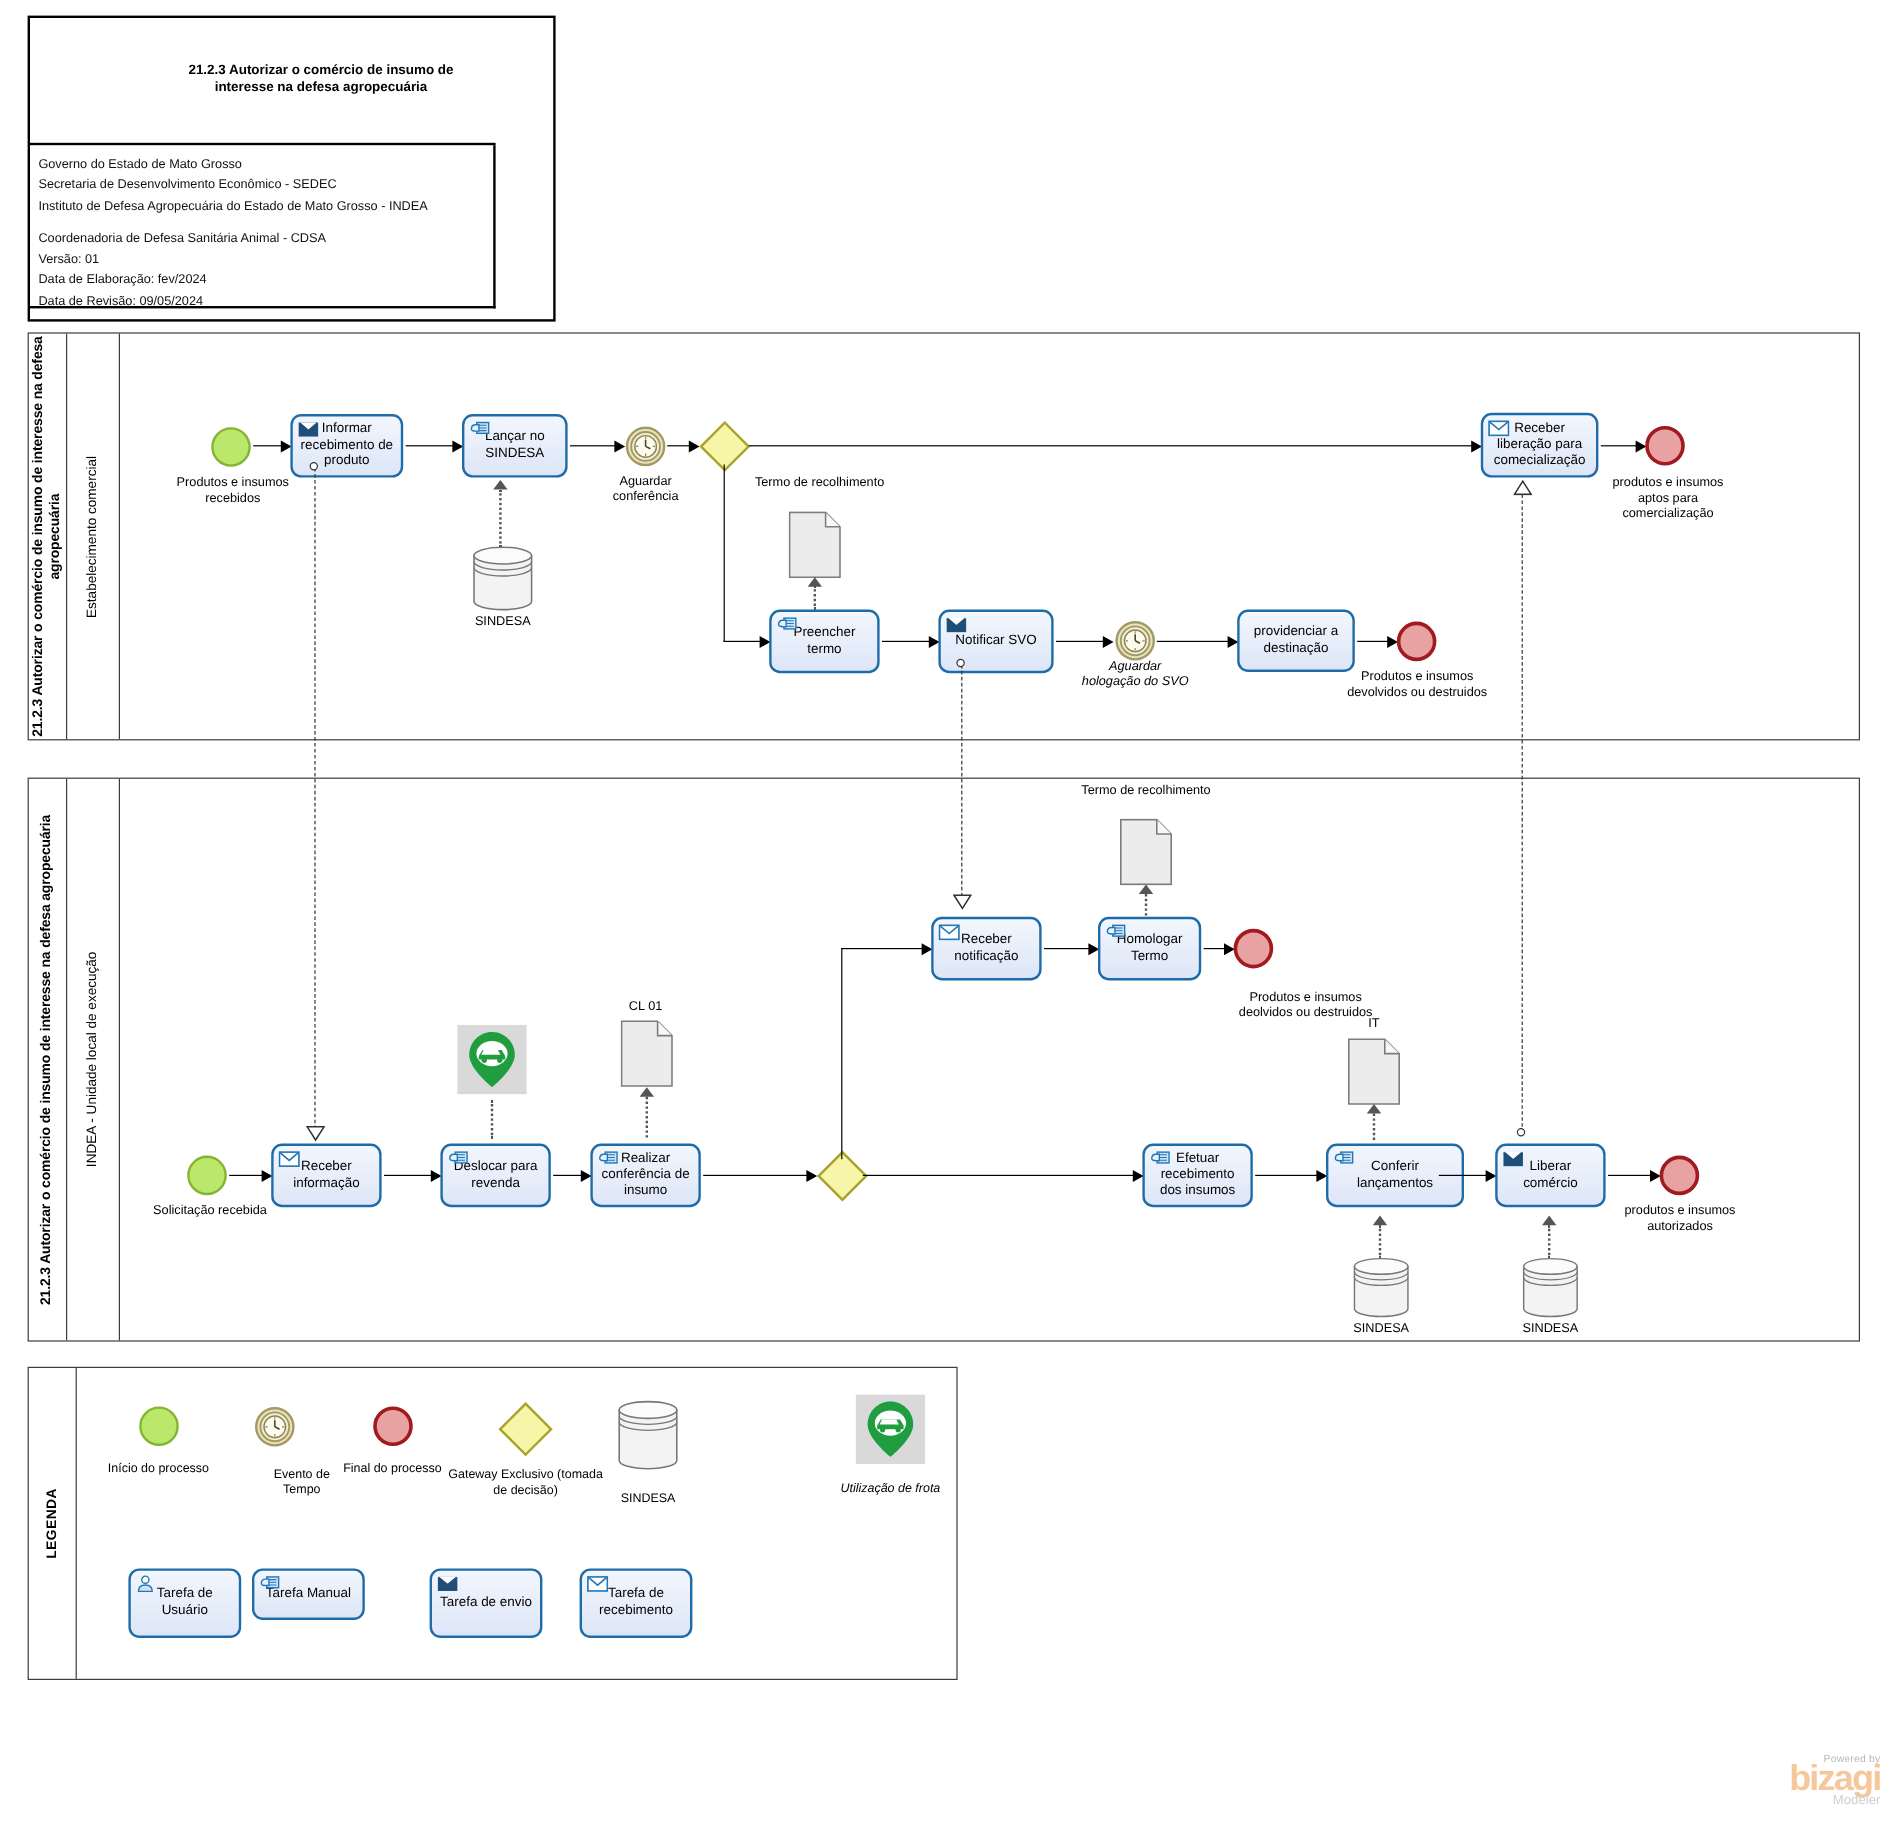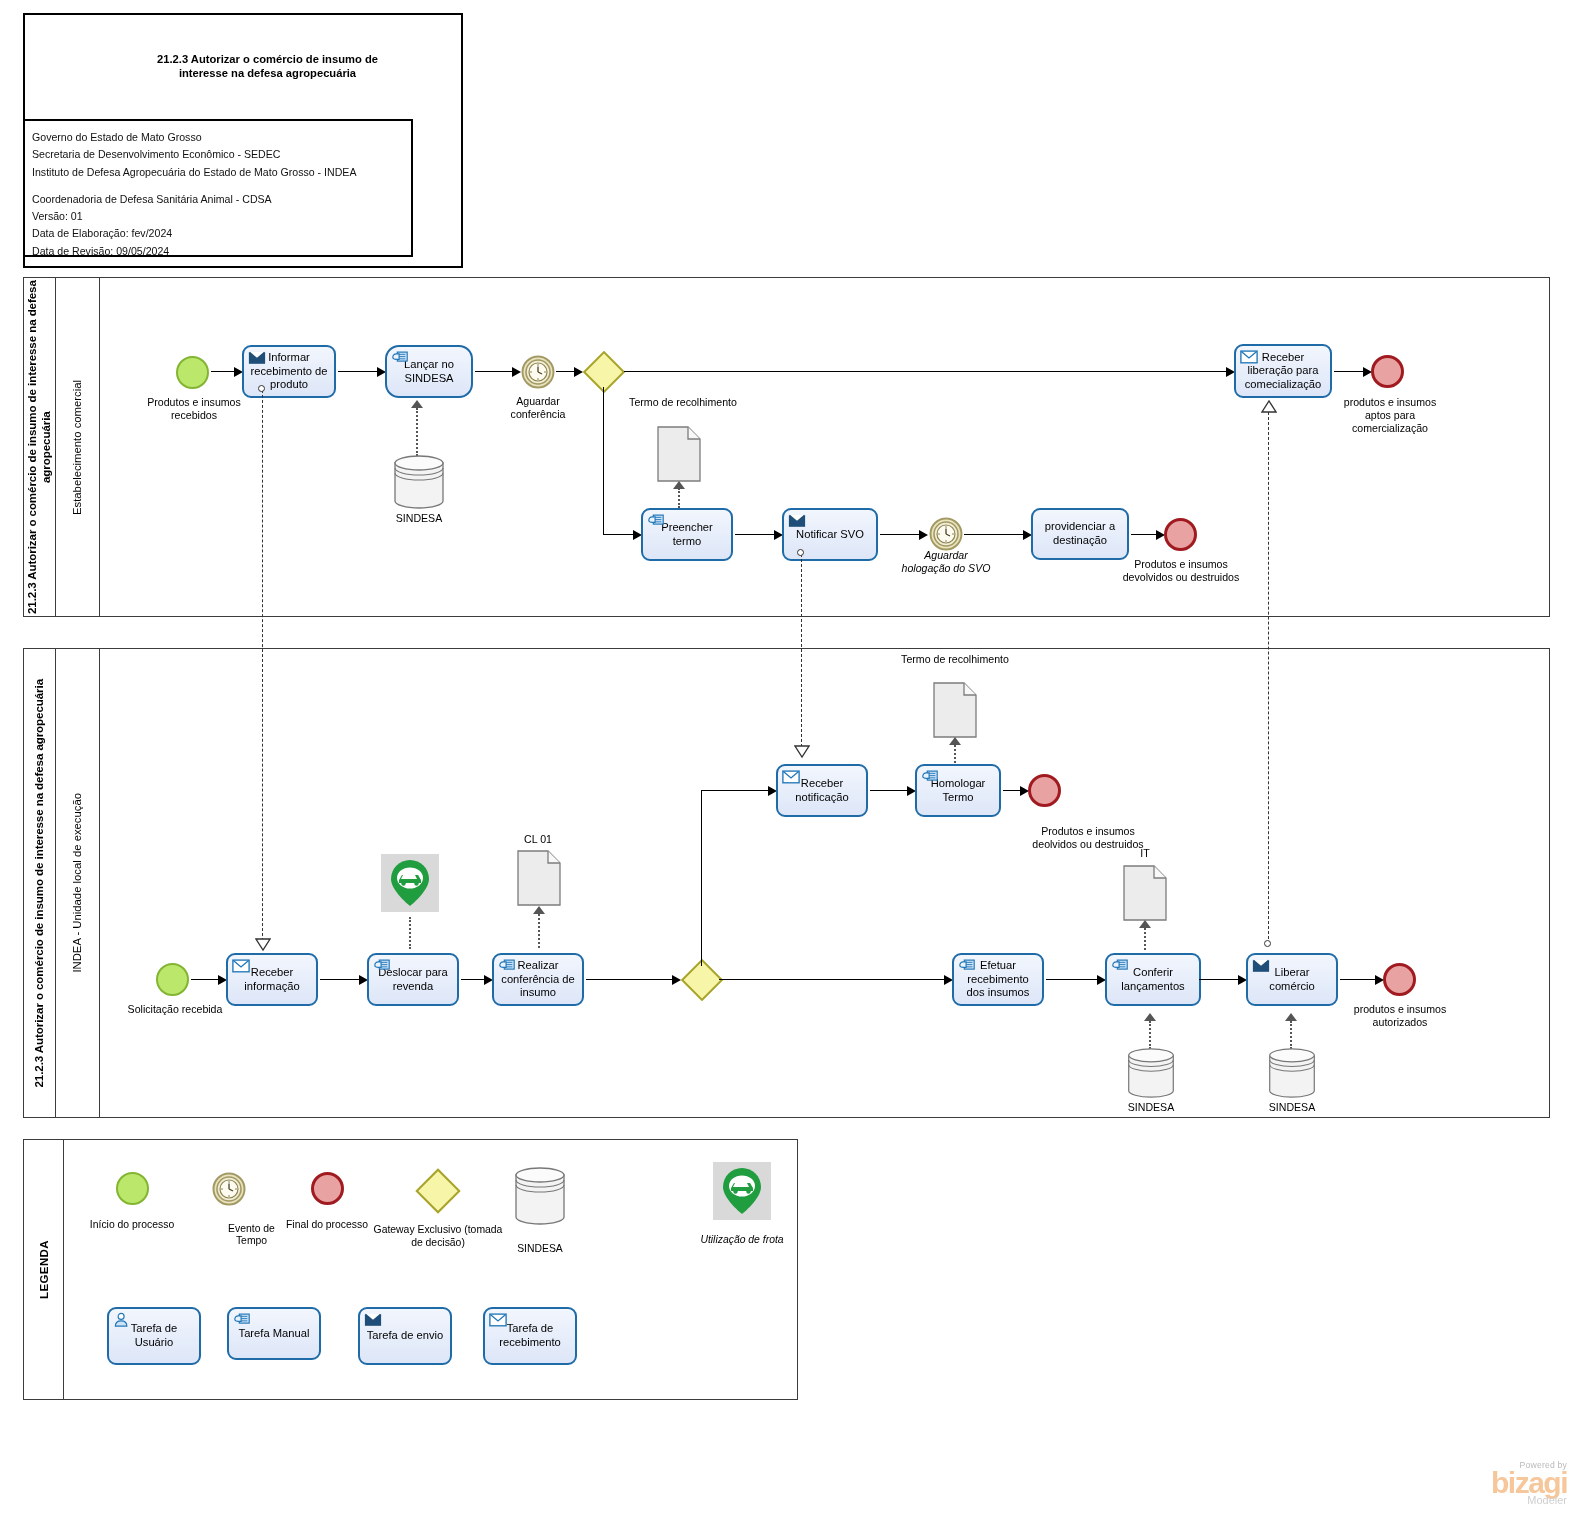--- a/index.html
+++ b/index.html
@@ -118,21 +118,21 @@
       <svg class="task-icon" viewBox="0 0 20 16">
         <rect x="1" y="2" width="18" height="13" fill="#1f4e79"></rect>
         <path d="M1 2 L10 10 L19 2 Z" fill="#ffffff"></path>
         <path d="M1.5 2.5 L10 9.6 L18.5 2.5" fill="none" stroke="#1f4e79" stroke-width="2"></path>
       </svg>
       <span class="tlabel">Informar recebimento de produto</span>
     </div>
     <div class="seq seq-h" style="left:238px; top:93px; width:42px;"></div>
     <div class="arrowhead ar-r" style="left:277px; top:89px;"></div>
 
-    <div class="task" style="left:285px; top:67px; width:88px; height:53px;border-radius:14px;">
+    <div class="task" style="left:285px; top:67px; width:88px; height:53px;">
       <svg class="task-icon" viewBox="0 0 20 16">
         <rect x="7" y="2" width="11" height="10" fill="#cfe3f7" stroke="#2177b8" stroke-width="1.3"></rect>
         <path d="M2 8 q0-4 4-4 h3 v6 h-3 q-4 0-4-2z" fill="#eaf3fc" stroke="#2177b8" stroke-width="1.3"></path>
         <path d="M9 4.5 h7 M9 7 h7 M9 9.5 h7" stroke="#2177b8" stroke-width="1"></path>
       </svg>
       <span class="tlabel">Lançar no SINDESA</span>
     </div>
 
     <div class="assoc" style="left:316px; top:130px; height:48px;"></div>
     <div class="assoc-open-arrow" style="left:311px; top:122px;"></div>
@@ -364,21 +364,21 @@
     <div class="arrowhead ar-r" style="left:997px; top:326px;"></div>
 
     <div class="elabel" style="left:1025px; top:198px; width:40px;">IT</div>
     <svg class="docart" style="left:1023px; top:216px;" width="44" height="56" viewBox="0 0 44 56">
       <path d="M1 1 h30 l12 12 v42 h-42z" fill="#ececec" stroke="#7c7c7c" stroke-width="1.3"></path>
       <path d="M31 1 v12 h12" fill="#f8f8f8" stroke="#7c7c7c" stroke-width="1.3"></path>
     </svg>
     <div class="assoc" style="left:1044px; top:279px; height:22px;"></div>
     <div class="assoc-open-arrow" style="left:1039px; top:271px;"></div>
 
-    <div class="task" style="left:1005px; top:304px; width:96px; height:53px;">
+    <div class="task" style="left:1005px; top:304px; width:115px; height:53px;">
       <svg class="task-icon" viewBox="0 0 20 16">
         <rect x="7" y="2" width="11" height="10" fill="#cfe3f7" stroke="#2177b8" stroke-width="1.3"></rect>
         <path d="M2 8 q0-4 4-4 h3 v6 h-3 q-4 0-4-2z" fill="#eaf3fc" stroke="#2177b8" stroke-width="1.3"></path>
         <path d="M9 4.5 h7 M9 7 h7 M9 9.5 h7" stroke="#2177b8" stroke-width="1"></path>
       </svg>
       <span class="tlabel">Conferir lançamentos</span>
     </div>
 
     <div class="assoc" style="left:1049px; top:372px; height:28px;"></div>
     <div class="assoc-open-arrow" style="left:1044px; top:364px;"></div>
@@ -499,21 +499,21 @@
   </div>
 
   <div class="task" style="left:83px; top:167px; width:94px; height:58px;">
     <svg class="task-icon" viewBox="0 0 20 17">
       <circle cx="9" cy="5" r="3.4" fill="#ffffff" stroke="#2177b8" stroke-width="1.3"></circle>
       <path d="M2.5 16 q0-6 6.5-6 t6.5 6z" fill="#cfe3f7" stroke="#2177b8" stroke-width="1.3"></path>
     </svg>
     <span class="tlabel">Tarefa de Usuário</span>
   </div>
 
-  <div class="task" style="left:203px; top:167px; width:94px; height:53px;text-align:center;">
+  <div class="task" style="left:186px; top:167px; width:94px; height:43px;text-align:center;">
     <svg class="task-icon" viewBox="0 0 20 16">
       <rect x="7" y="2" width="11" height="10" fill="#cfe3f7" stroke="#2177b8" stroke-width="1.3"></rect>
       <path d="M2 8 q0-4 4-4 h3 v6 h-3 q-4 0-4-2z" fill="#eaf3fc" stroke="#2177b8" stroke-width="1.3"></path>
       <path d="M9 4.5 h7 M9 7 h7 M9 9.5 h7" stroke="#2177b8" stroke-width="1"></path>
     </svg>
     <span class="tlabel">Tarefa Manual</span>
   </div>
 
   <div class="task" style="left:334px; top:167px; width:94px; height:58px;">
     <svg class="task-icon" viewBox="0 0 20 16">

